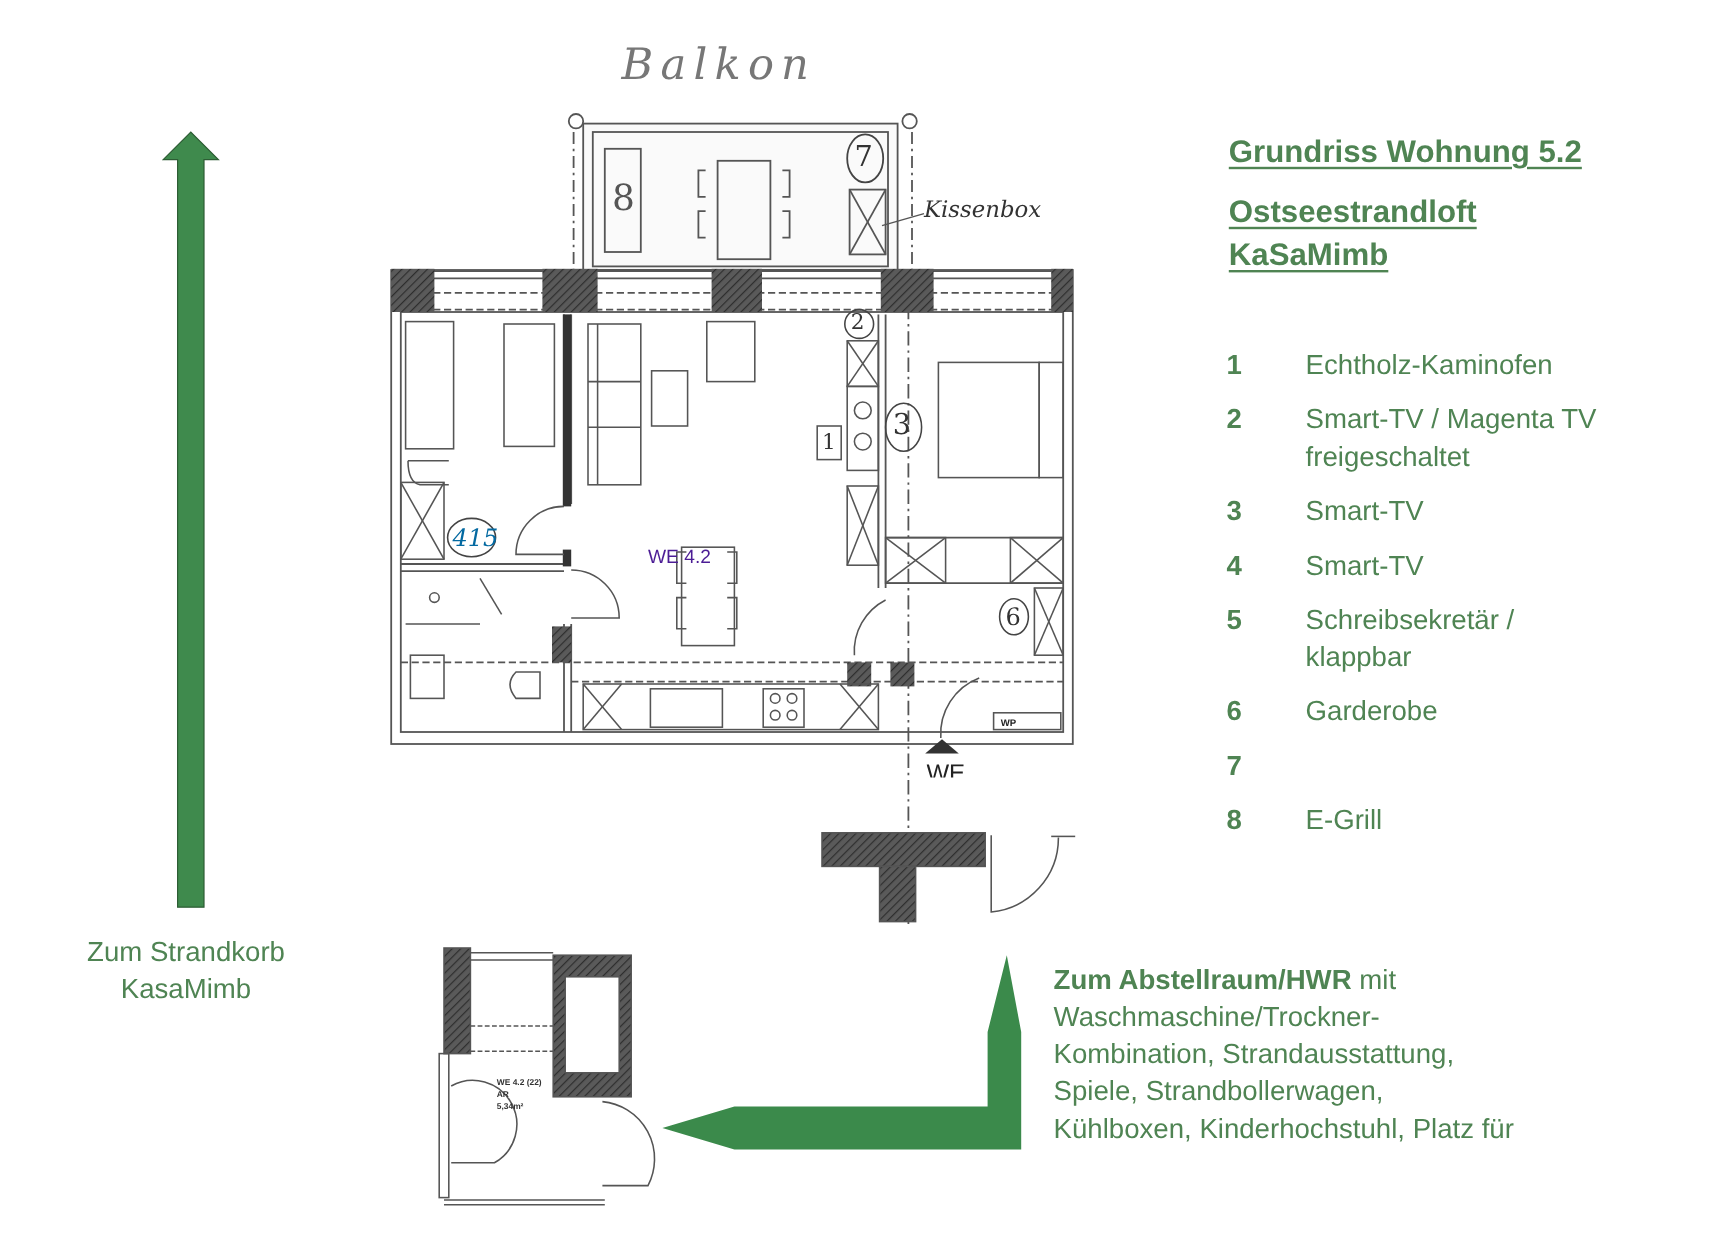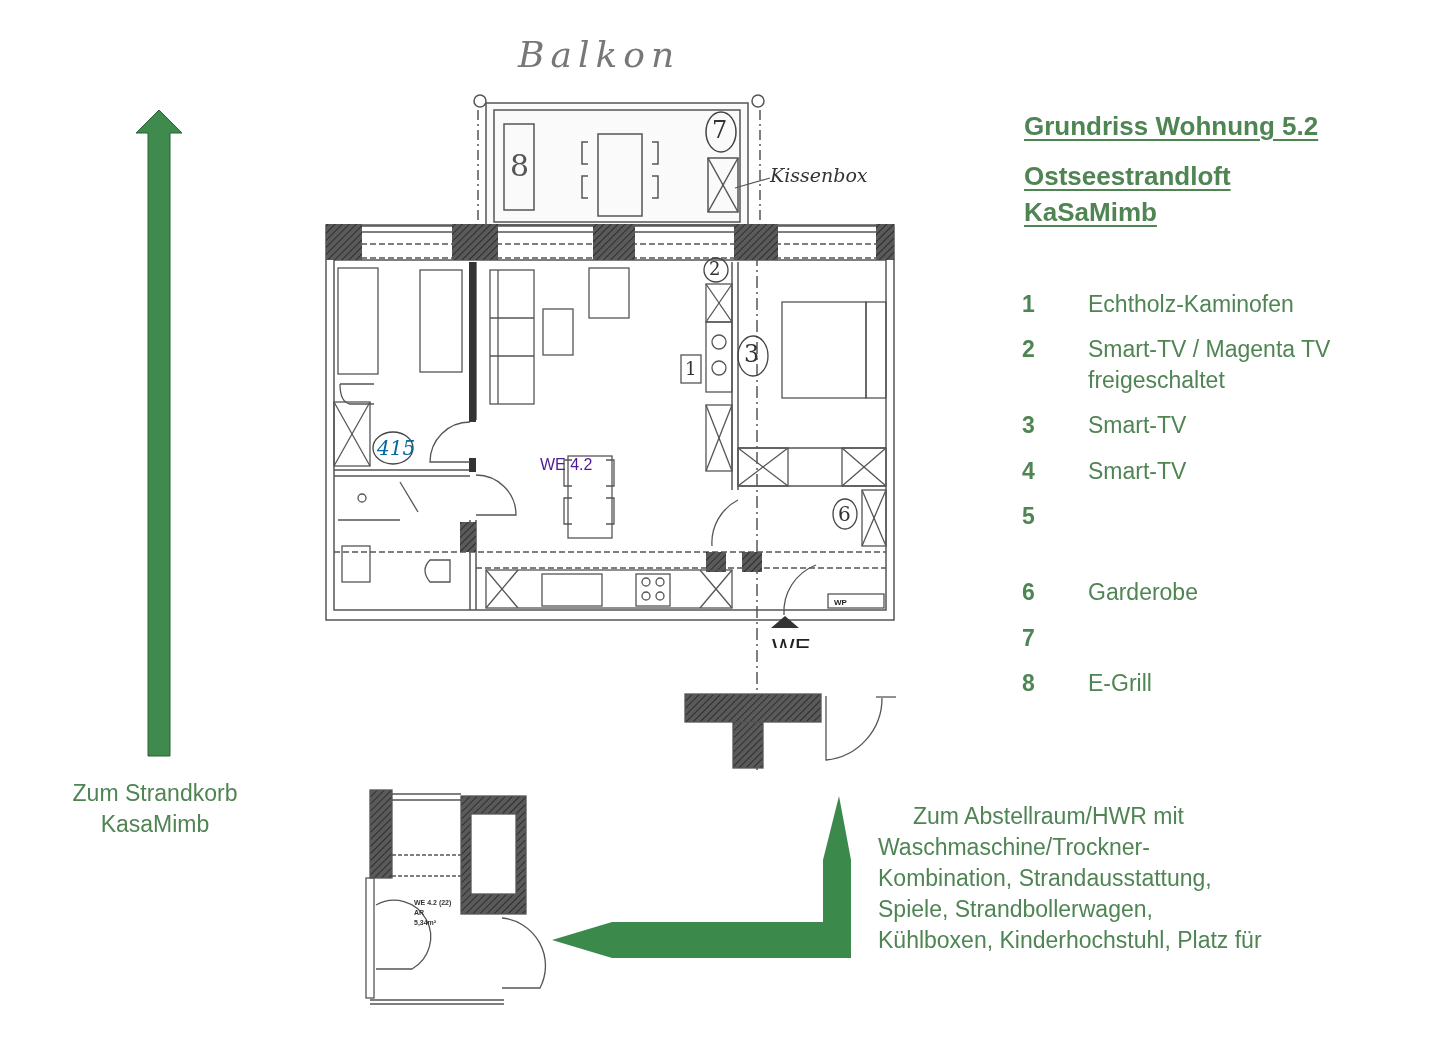--- a/index.html
+++ b/index.html
@@ -3,21 +3,21 @@
 <meta charset="utf-8">
 <style>
   html,body{margin:0;padding:0;background:#ffffff;}
   body{width:1440px;height:1041px;position:relative;overflow:hidden;font-family:"Liberation Sans",sans-serif;color:#4a7d4f;}
   .abs{position:absolute;}
   .title{font-weight:bold;font-size:26px;color:#4f8453;text-decoration:underline;text-decoration-thickness:2px;text-underline-offset:4px;line-height:36px;}
   .legend-row{position:absolute;left:1022px;display:flex;font-size:23px;color:#4f8453;line-height:31px;}
   .legend-num{width:66px;font-weight:bold;}
   .legend-label{width:290px;}
   .caption{font-size:23px;line-height:31px;color:#4f8453;}
-  .caption b{font-weight:normal;margin-left:35px;}
+  .caption b{font-weight:bold;}
   .bold-caption{font-weight:normal;font-size:23px;line-height:31px;color:#4f8453;text-align:center;}
   svg{position:absolute;left:0;top:0;}
 </style>
 </head>
 <body>
 
 <svg width="1440" height="1041">
   <defs>
     <pattern id="hatch" patternUnits="userSpaceOnUse" width="5" height="5" patternTransform="rotate(45)">
       <rect width="5" height="5" fill="#5a5a5a"></rect>
@@ -189,21 +189,21 @@
 <div class="abs" style="left:770px;top:164px;font-family:'DejaVu Serif',serif;font-style:italic;font-size:19px;color:#333;">Kissenbox</div>
 <div class="abs" style="left:510px;top:148px;font-family:'DejaVu Serif',serif;font-size:30px;color:#555;">8</div>
 <div class="abs" style="left:712px;top:116px;font-family:'DejaVu Serif',serif;font-size:24px;color:#333;">7</div>
 <div class="abs" style="left:540px;top:424px;font-size:16px;color:#4c1d95;margin-top:32px;">WE 4.2</div>
 <div class="abs" style="left:377px;top:436px;font-family:'DejaVu Serif',serif;font-style:italic;font-size:20px;color:#0369a1;">415</div>
 <div class="abs" style="left:685px;top:358px;font-family:'DejaVu Serif',serif;font-size:18px;color:#333;">1</div>
 <div class="abs" style="left:709px;top:258px;font-family:'DejaVu Serif',serif;font-size:18px;color:#333;">2</div>
 <div class="abs" style="left:744px;top:340px;font-family:'DejaVu Serif',serif;font-size:24px;color:#333;">3</div>
 <div class="abs" style="left:838px;top:502px;font-family:'DejaVu Serif',serif;font-size:20px;color:#333;">6</div>
 <div class="abs" style="left:834px;top:598px;font-size:8px;font-weight:bold;color:#222;">WP</div>
-<div class="abs" style="left:772px;top:634px;font-size:24px;color:#222;height:14px;overflow:hidden;">WE</div>
+<div class="abs" style="left:772px;top:634px;font-size:20px;color:#222;height:14px;overflow:hidden;">WE</div>
 
 <div class="abs" style="left:414px;top:898px;font-size:7px;line-height:10px;color:#333;font-weight:bold;">
   <div>WE 4.2 (22)</div>
   <div>AR</div>
   <div>5,34m²</div>
 </div>
 
 <div class="abs title" style="left:1024px;top:108px;">Grundriss Wohnung 5.2</div>
 <div class="abs title" style="left:1024px;top:158px;">Ostseestrandloft</div>
 <div class="abs title" style="left:1024px;top:194px;">KaSaMimb</div>
@@ -220,20 +220,21 @@
   <div class="legend-row" style="top:410px;">
     <span class="legend-num">3</span>
     <span class="legend-label">Smart-TV</span>
   </div>
   <div class="legend-row" style="top:456px;">
     <span class="legend-num">4</span>
     <span class="legend-label">Smart-TV</span>
   </div>
   <div class="legend-row" style="top:501px;">
     <span class="legend-num">5</span>
+    <span class="legend-label" style="width:200px;">Schreibsekretär / klappbar</span>
   </div>
   <div class="legend-row" style="top:577px;">
     <span class="legend-num">6</span>
     <span class="legend-label">Garderobe</span>
   </div>
   <div class="legend-row" style="top:623px;">
     <span class="legend-num">7</span>
   </div>
   <div class="legend-row" style="top:668px;">
     <span class="legend-num">8</span>

